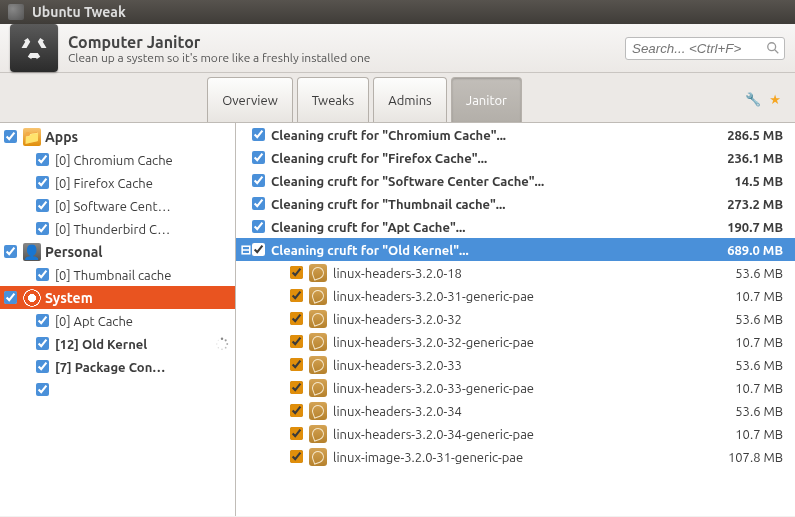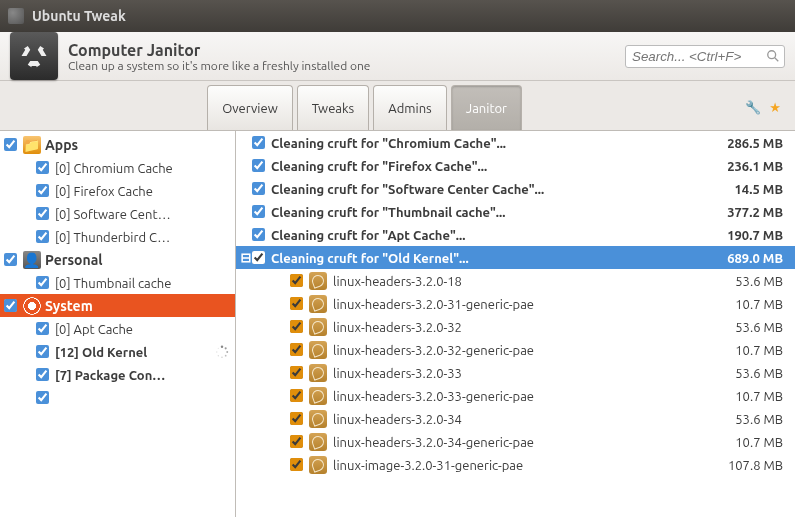--- a/index.html
+++ b/index.html
@@ -1,18 +1,18 @@
 <!DOCTYPE html>
 <html><head>
 <meta charset="utf-8">
 <style>
 * { box-sizing: border-box; margin: 0; padding: 0; }
 body { font-family: "Ubuntu", "Segoe UI", sans-serif; font-size: 13px; background: #f2f1f0; color: #3c3c3c; width: 795px; height: 517px; overflow: hidden; }
 
-.titlebar { background: linear-gradient(#57534e, #3f3c38); color: #ddd; height: 32px; display: flex; align-items: center; padding: 0 8px; font-weight: bold; font-size: 14px; }
+.titlebar { background: linear-gradient(#57534e, #3f3c38); color: #ddd; height: 24px; display: flex; align-items: center; padding: 0 8px; font-weight: bold; font-size: 14px; }
 .titlebar .ticon { width: 16px; height: 16px; margin-right: 8px; background: radial-gradient(circle at 30% 30%, #888, #555); border-radius: 2px; }
 
 .header { display: flex; align-items: center; padding: 0 10px; background: linear-gradient(#f7f6f5, #ece9e6); border-bottom: 1px solid #c9c5c1; }
 .app-icon { width: 48px; height: 48px; background: linear-gradient(#5a5a5a, #2b2b2b); border-radius: 4px; display: flex; align-items: center; justify-content: center; margin-right: 10px; box-shadow: 0 1px 2px rgba(0,0,0,.3); }
 .app-icon svg { width: 30px; height: 30px; fill: #eee; }
 .header-text h1 { font-size: 16px; font-weight: bold; color: #444; }
 .header-text p { font-size: 12px; color: #555; }
 .search-wrap { margin-left: auto; position: relative; }
 .search-wrap input { width: 160px; padding: 3px 24px 3px 6px; border: 1px solid #bbb; border-radius: 3px; font-style: italic; color: #999; background: #fff; }
 .search-wrap .mag { position: absolute; right: 5px; top: 4px; width: 14px; height: 14px; }
@@ -197,21 +197,21 @@
     <div class="row res-h">
         <span class="exp"></span>
         <input type="checkbox" checked="" style="">
         <span class="lbl">Cleaning cruft for "Software Center Cache"...</span>
         <span class="size">14.5 MB</span>
       </div>
     <div class="row res-h">
         <span class="exp"></span>
         <input type="checkbox" checked="" style="">
         <span class="lbl">Cleaning cruft for "Thumbnail cache"...</span>
-        <span class="size">377.2 MB</span>
+        <span class="size">273.2 MB</span>
       </div>
     <div class="row res-h">
         <span class="exp"></span>
         <input type="checkbox" checked="" style="">
         <span class="lbl">Cleaning cruft for "Apt Cache"...</span>
         <span class="size">190.7 MB</span>
       </div>
 
     <div class="row res-h sel">
         <span class="exp">⊟</span>

